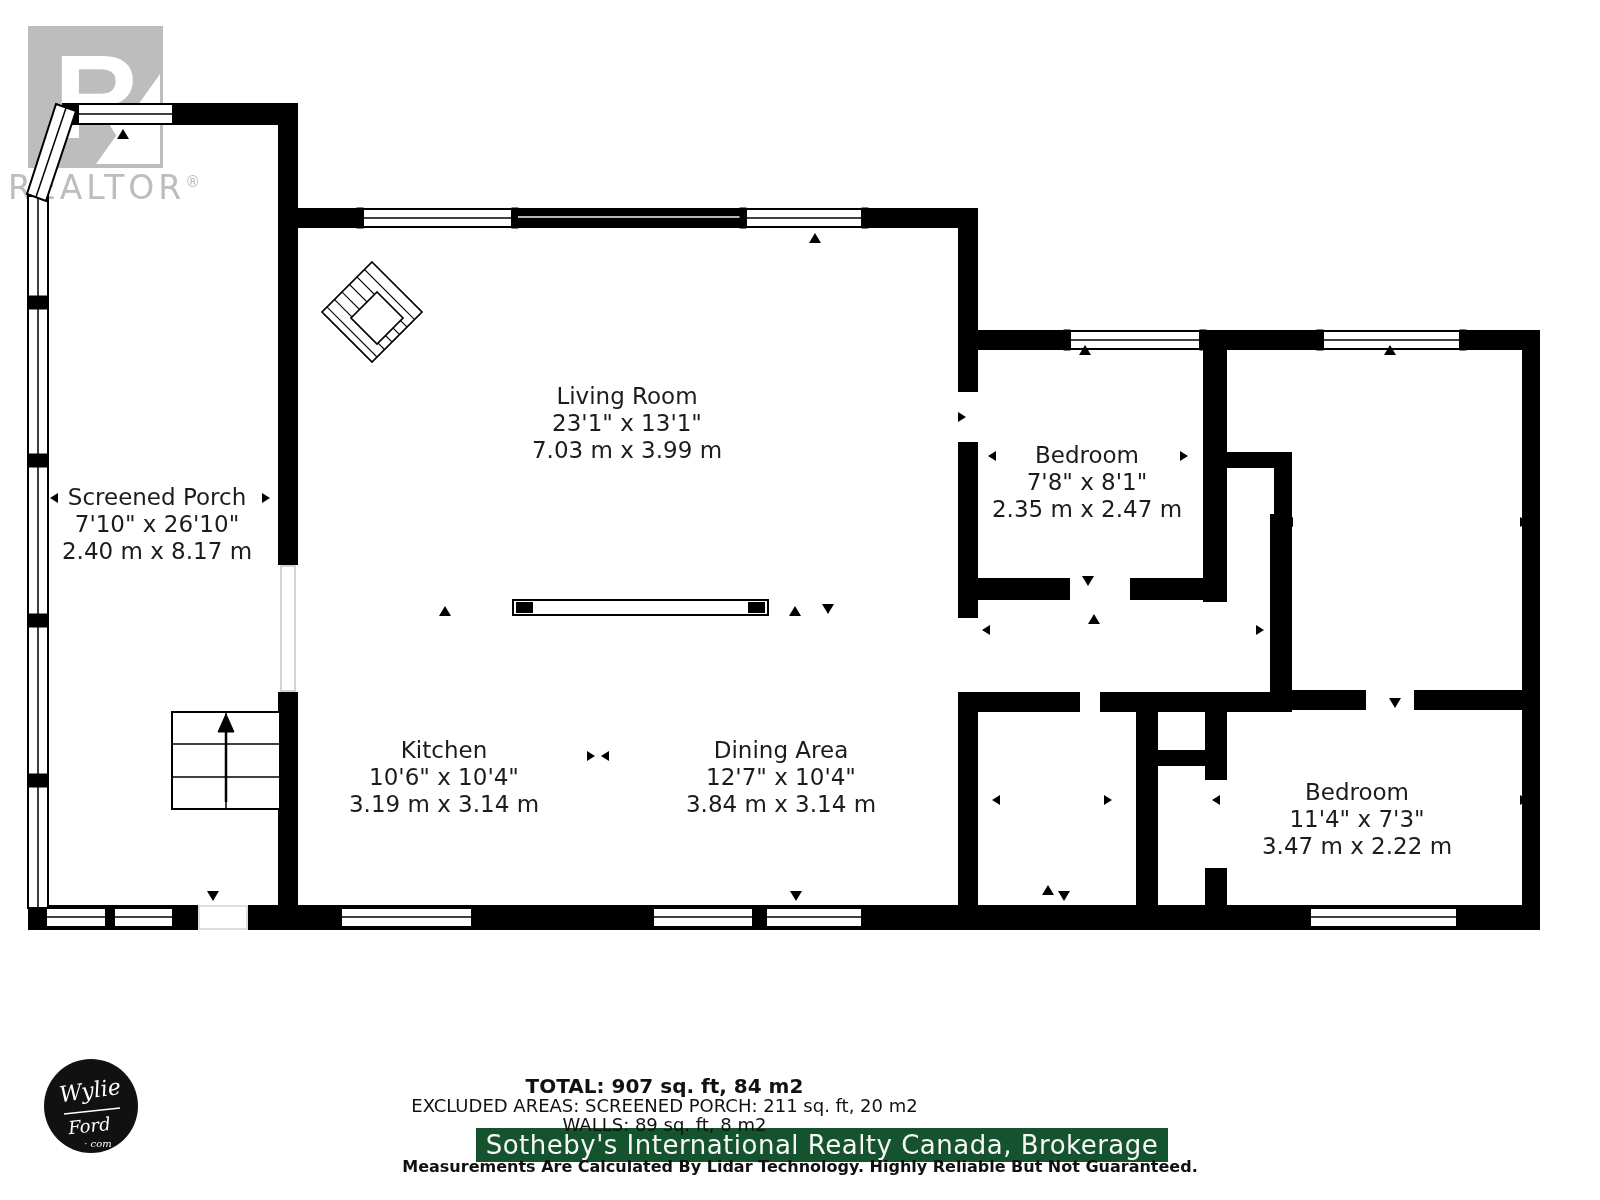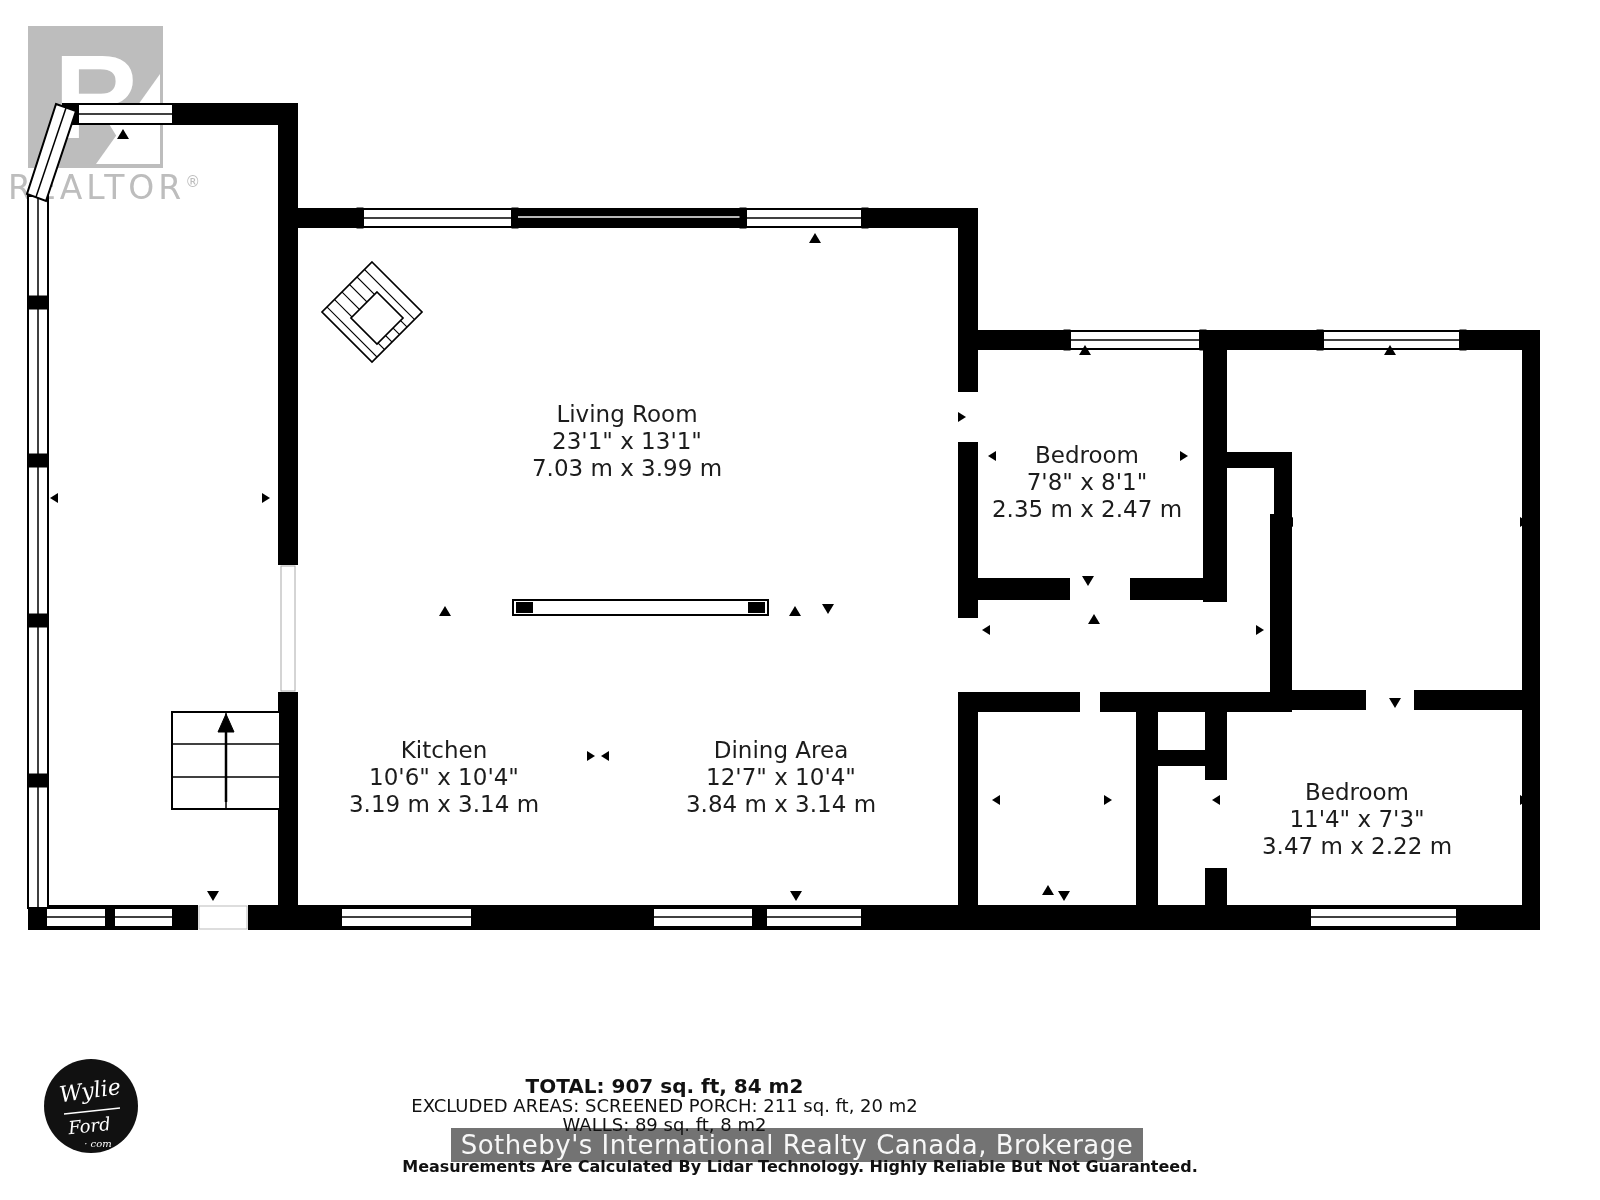--- a/index.html
+++ b/index.html
@@ -11,22 +11,22 @@
         font-size:33px;letter-spacing:4px;white-space:nowrap;}
   .realtor-word sup{font-size:15px;letter-spacing:0;}
   
   .plan{position:absolute;left:0;top:0;z-index:2;}
   
   .room-label{position:absolute;transform:translateX(-50%);text-align:center;z-index:3;
         color:#1c1c1c;font-size:23px;line-height:27px;white-space:nowrap;}
   
   .wylie{position:absolute;left:36px;top:1052px;z-index:2;}
   
-  .wm-band{position:absolute;left:451px;top:1128px;width:692px;height:34px;z-index:4;
-        background:#737373;color:#f7f7f7;font-size:26px;line-height:34px;text-align:center;
+  .wm-band{position:absolute;left:476px;top:1128px;width:692px;height:34px;z-index:4;
+        background:#14532d;color:#f7f7f7;font-size:26px;line-height:34px;text-align:center;
         letter-spacing:0.5px;white-space:nowrap;}
   .footer{position:absolute;left:0;top:1076px;width:1329px;text-align:center;z-index:5;
         color:#111;font-size:18px;line-height:19px;}
   .footer .total{font-size:20px;line-height:20px;font-weight:bold;}
   .disclaimer{position:absolute;left:0;top:1157px;width:1600px;text-align:center;z-index:5;
         color:#111;font-size:16px;font-weight:bold;}
 </style>
 </head>
 <body>
 
@@ -213,21 +213,26 @@
       <polygon points="1212,800 1220,795 1220,805"></polygon>
       <polygon points="1528,800 1520,795 1520,805"></polygon>
       <polygon points="1395,708 1389,698 1401,698"></polygon>
       <polygon points="213,901 207,891 219,891"></polygon>
       <polygon points="796,901 790,891 802,891"></polygon>
       <polygon points="1064,901 1058,891 1070,891"></polygon>
       <polygon points="1048,885 1042,895 1054,895"></polygon>
     </g>
   </svg>
 
-  <div class="room-label" style="left:627px;top:401px">
+  <div class="room-label" style="left:157px;top:484px">
+    <div>Screened Porch</div>
+    <div>7'10" x 26'10"</div>
+    <div>2.40 m x 8.17 m</div>
+  </div>
+  <div class="room-label" style="left:627px;top:383px">
     <div>Living Room</div>
     <div>23'1" x 13'1"</div>
     <div>7.03 m x 3.99 m</div>
   </div>
   <div class="room-label" style="left:444px;top:737px">
     <div>Kitchen</div>
     <div>10'6" x 10'4"</div>
     <div>3.19 m x 3.14 m</div>
   </div>
   <div class="room-label" style="left:781px;top:737px">

